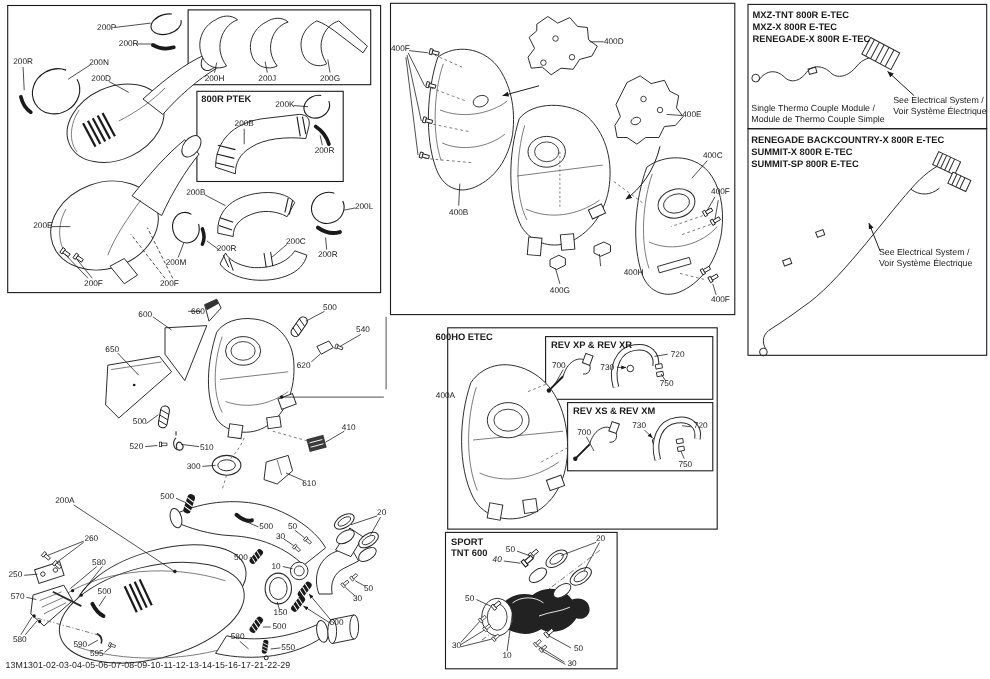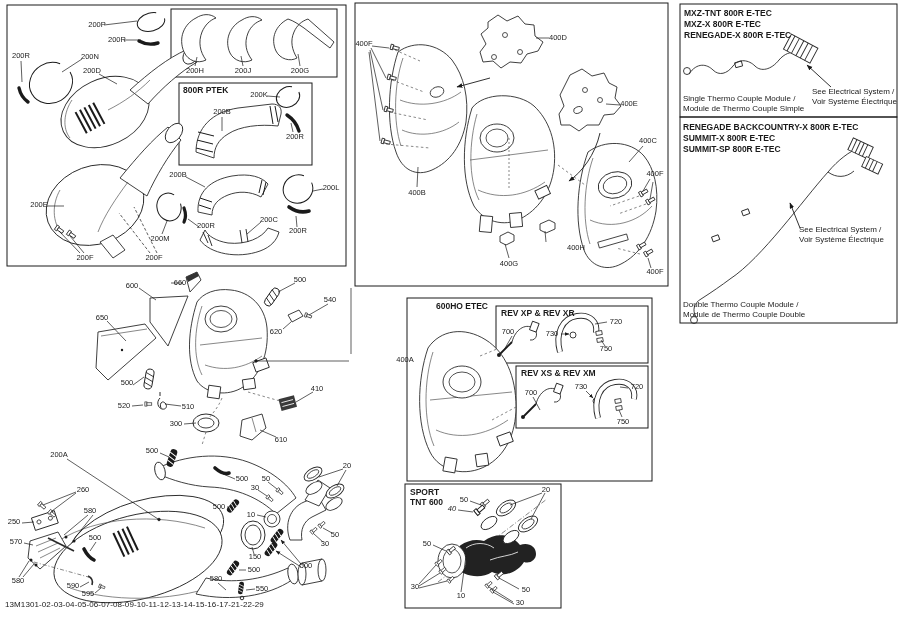--- a/index.html
+++ b/index.html
@@ -450,21 +450,21 @@
         <path d="M419,586 L440,573"></path>
         <path d="M419,588 L447,581"></path>
     <path d="M461,592 L466,556"></path>
         <path d="M519,589 L499,578"></path>
     <path d="M513,602 L489,587"></path>
         <path d="M514,604 L493,592"></path>
   </g>
 </svg>
 
   <div class="hdr" style="left:183px;top:85px;">800R PTEK</div>
-  <div class="hdr" style="left:436px;top:301px;">600HO ETEC</div>
+  <div class="hdr" style="left:396px;top:301px;">600HO ETEC</div>
   <div class="hdr" style="left:501px;top:308px;">REV XP &amp; REV XR</div>
   <div class="hdr" style="left:521px;top:368px;">REV XS &amp; REV XM</div>
   <div class="hdr" style="left:410px;top:487px;">
     <div>SPORT</div>
     <div>TNT 600</div>
   </div>
 
   <div class="hdr models" style="left:684px;top:8px;">
     <div>MXZ-TNT 800R E-TEC</div>
     <div>MXZ-X 800R E-TEC</div>
@@ -480,24 +480,20 @@
   </div>
 
   <div class="hdr models" style="left:683px;top:122px;">
     <div>RENEGADE BACKCOUNTRY-X 800R E-TEC</div>
     <div>SUMMIT-X 800R E-TEC</div>
     <div>SUMMIT-SP 800R E-TEC</div>
   </div>
   <div class="txt" style="left:799px;top:225px;">
     <div>See Electrical System /</div>
     <div>Voir Système Électrique</div>
-  </div>
-  <div class="txt" style="left:683px;top:300px;">
-    <div>Double Thermo Couple Module /</div>
-    <div>Module de Thermo Couple Double</div>
   </div>
 
   <div>
       <div class="plabel" style="left: 97px; top: 25px;">200P</div>
       <div class="plabel" style="left: 117px; top: 40px;">200R</div>
       <div class="plabel" style="left: 21px; top: 56px;">200R</div>
       <div class="plabel" style="left: 90px; top: 57px;">200N</div>
       <div class="plabel" style="left: 92px; top: 71px;">200D</div>
       <div class="plabel" style="left: 195px; top: 71px;">200H</div>
       <div class="plabel" style="left: 243px; top: 71px;">200J</div>

